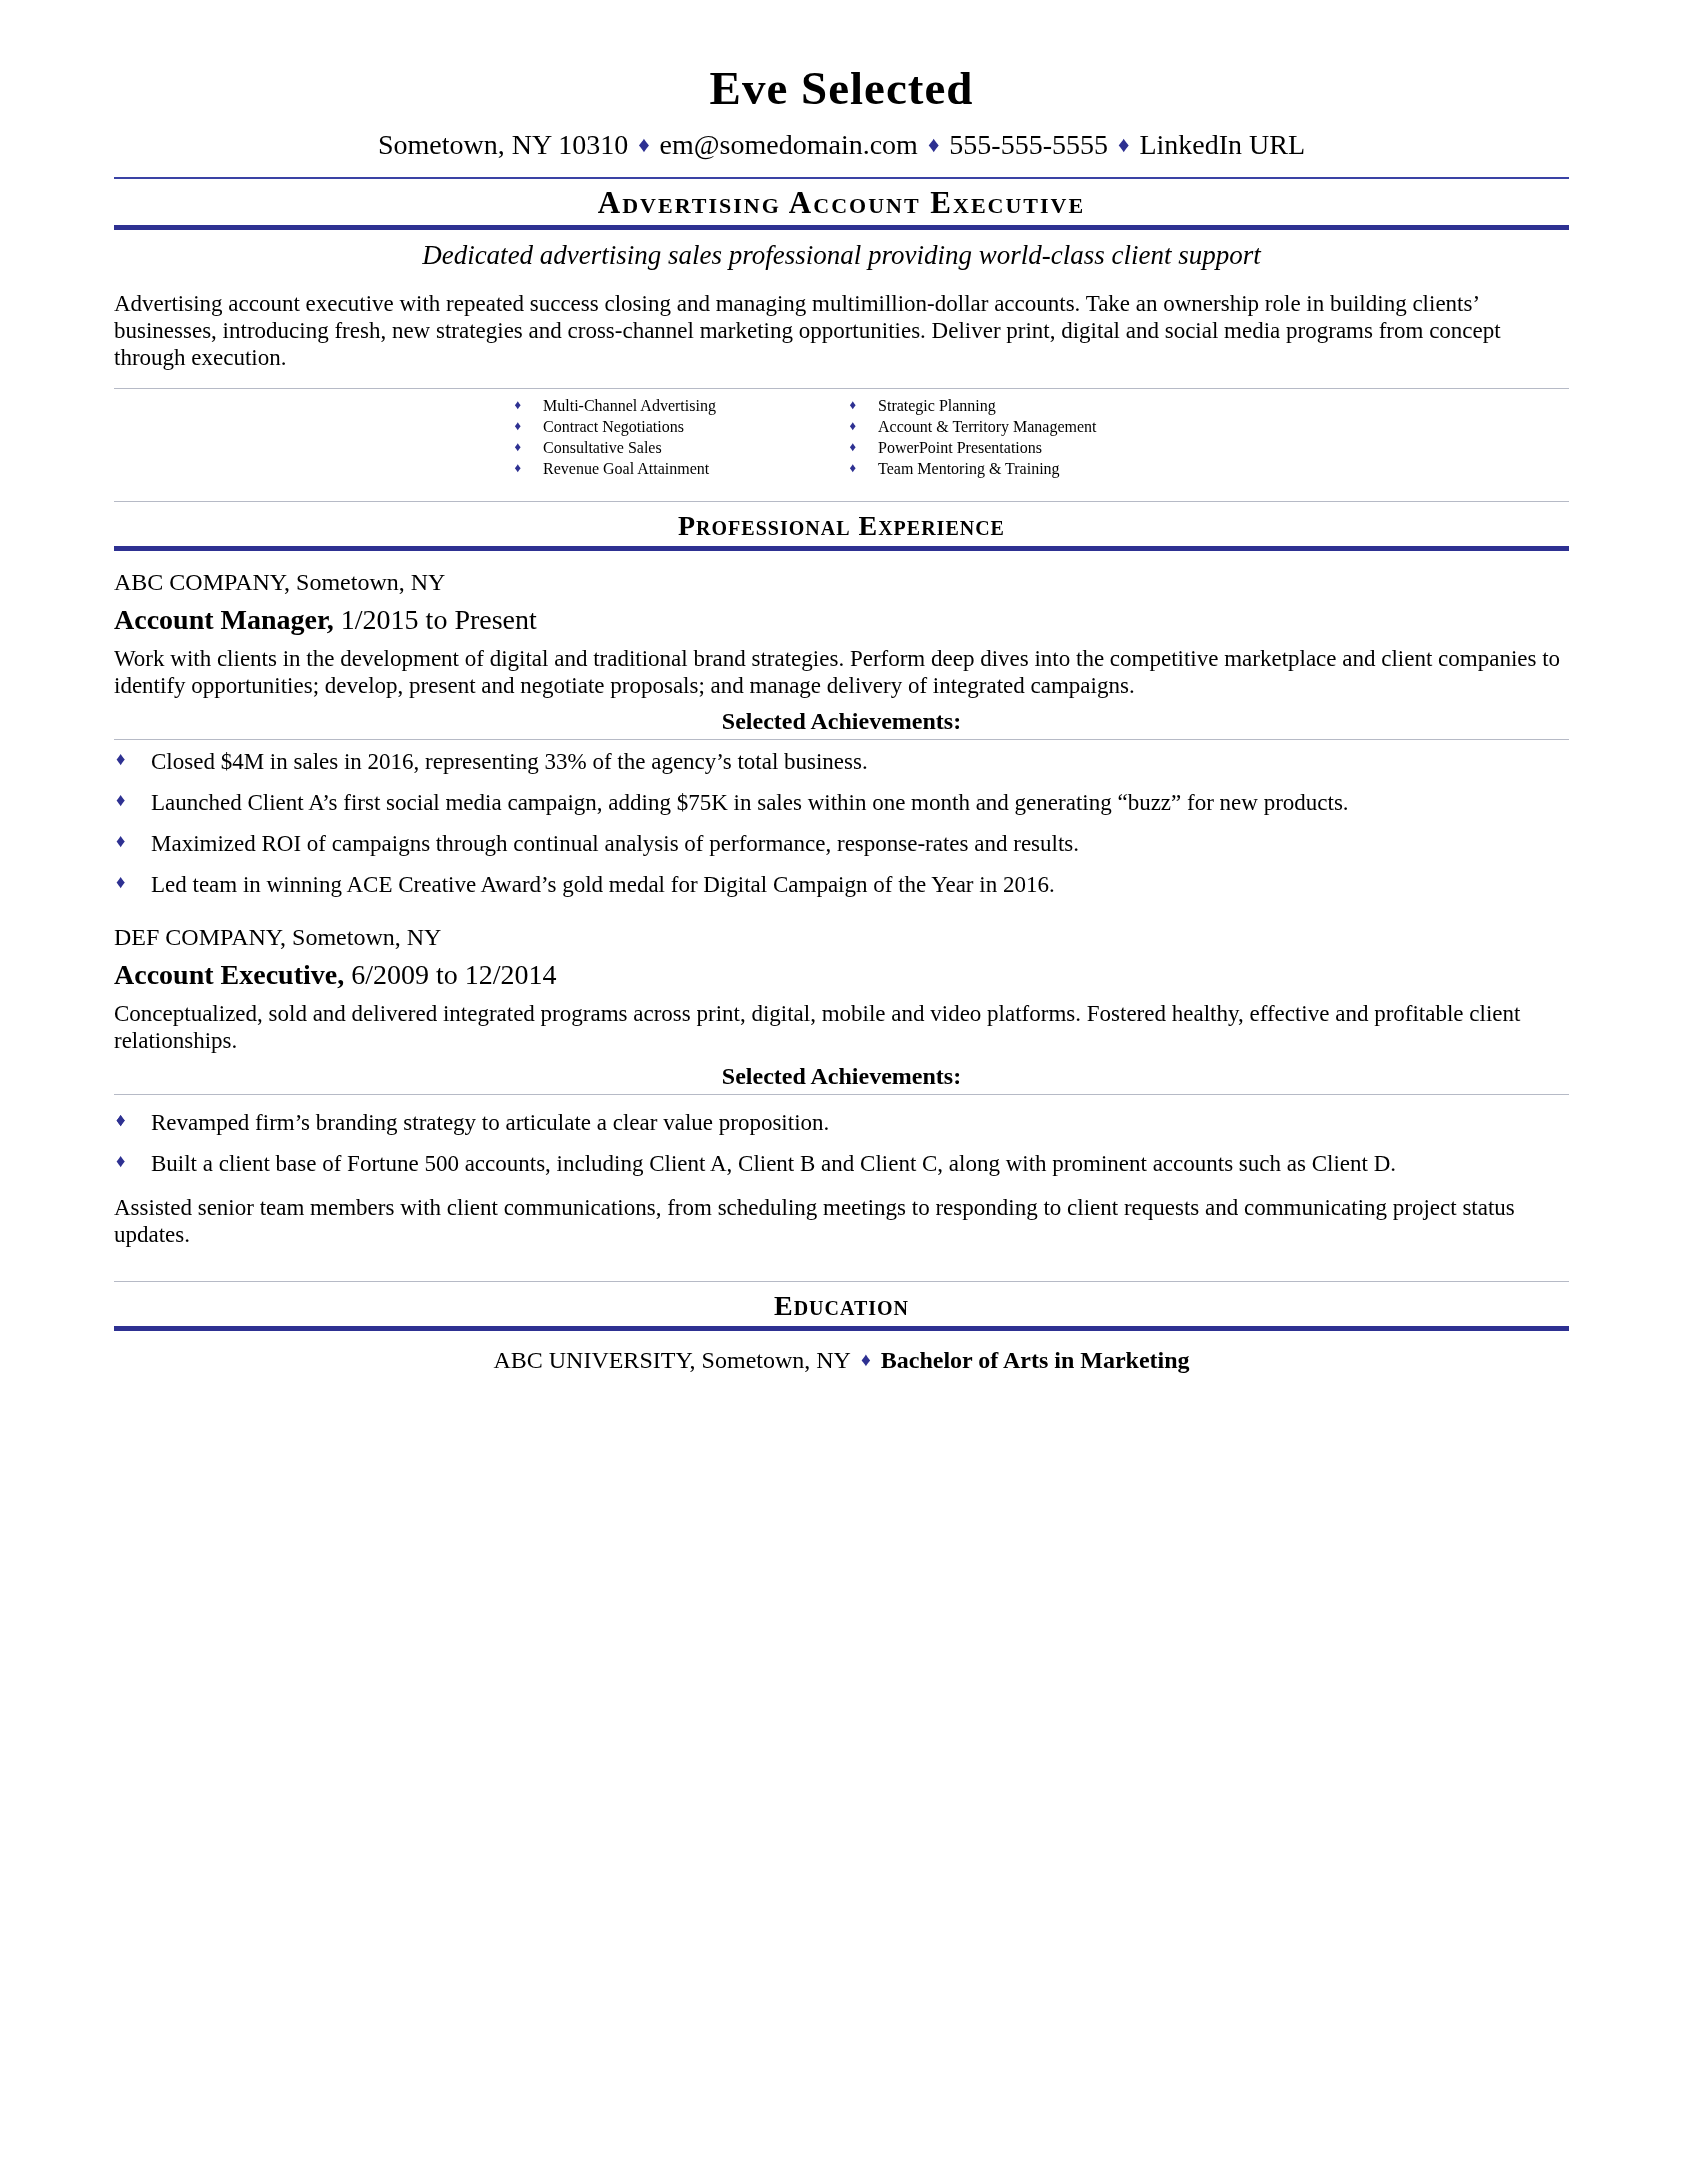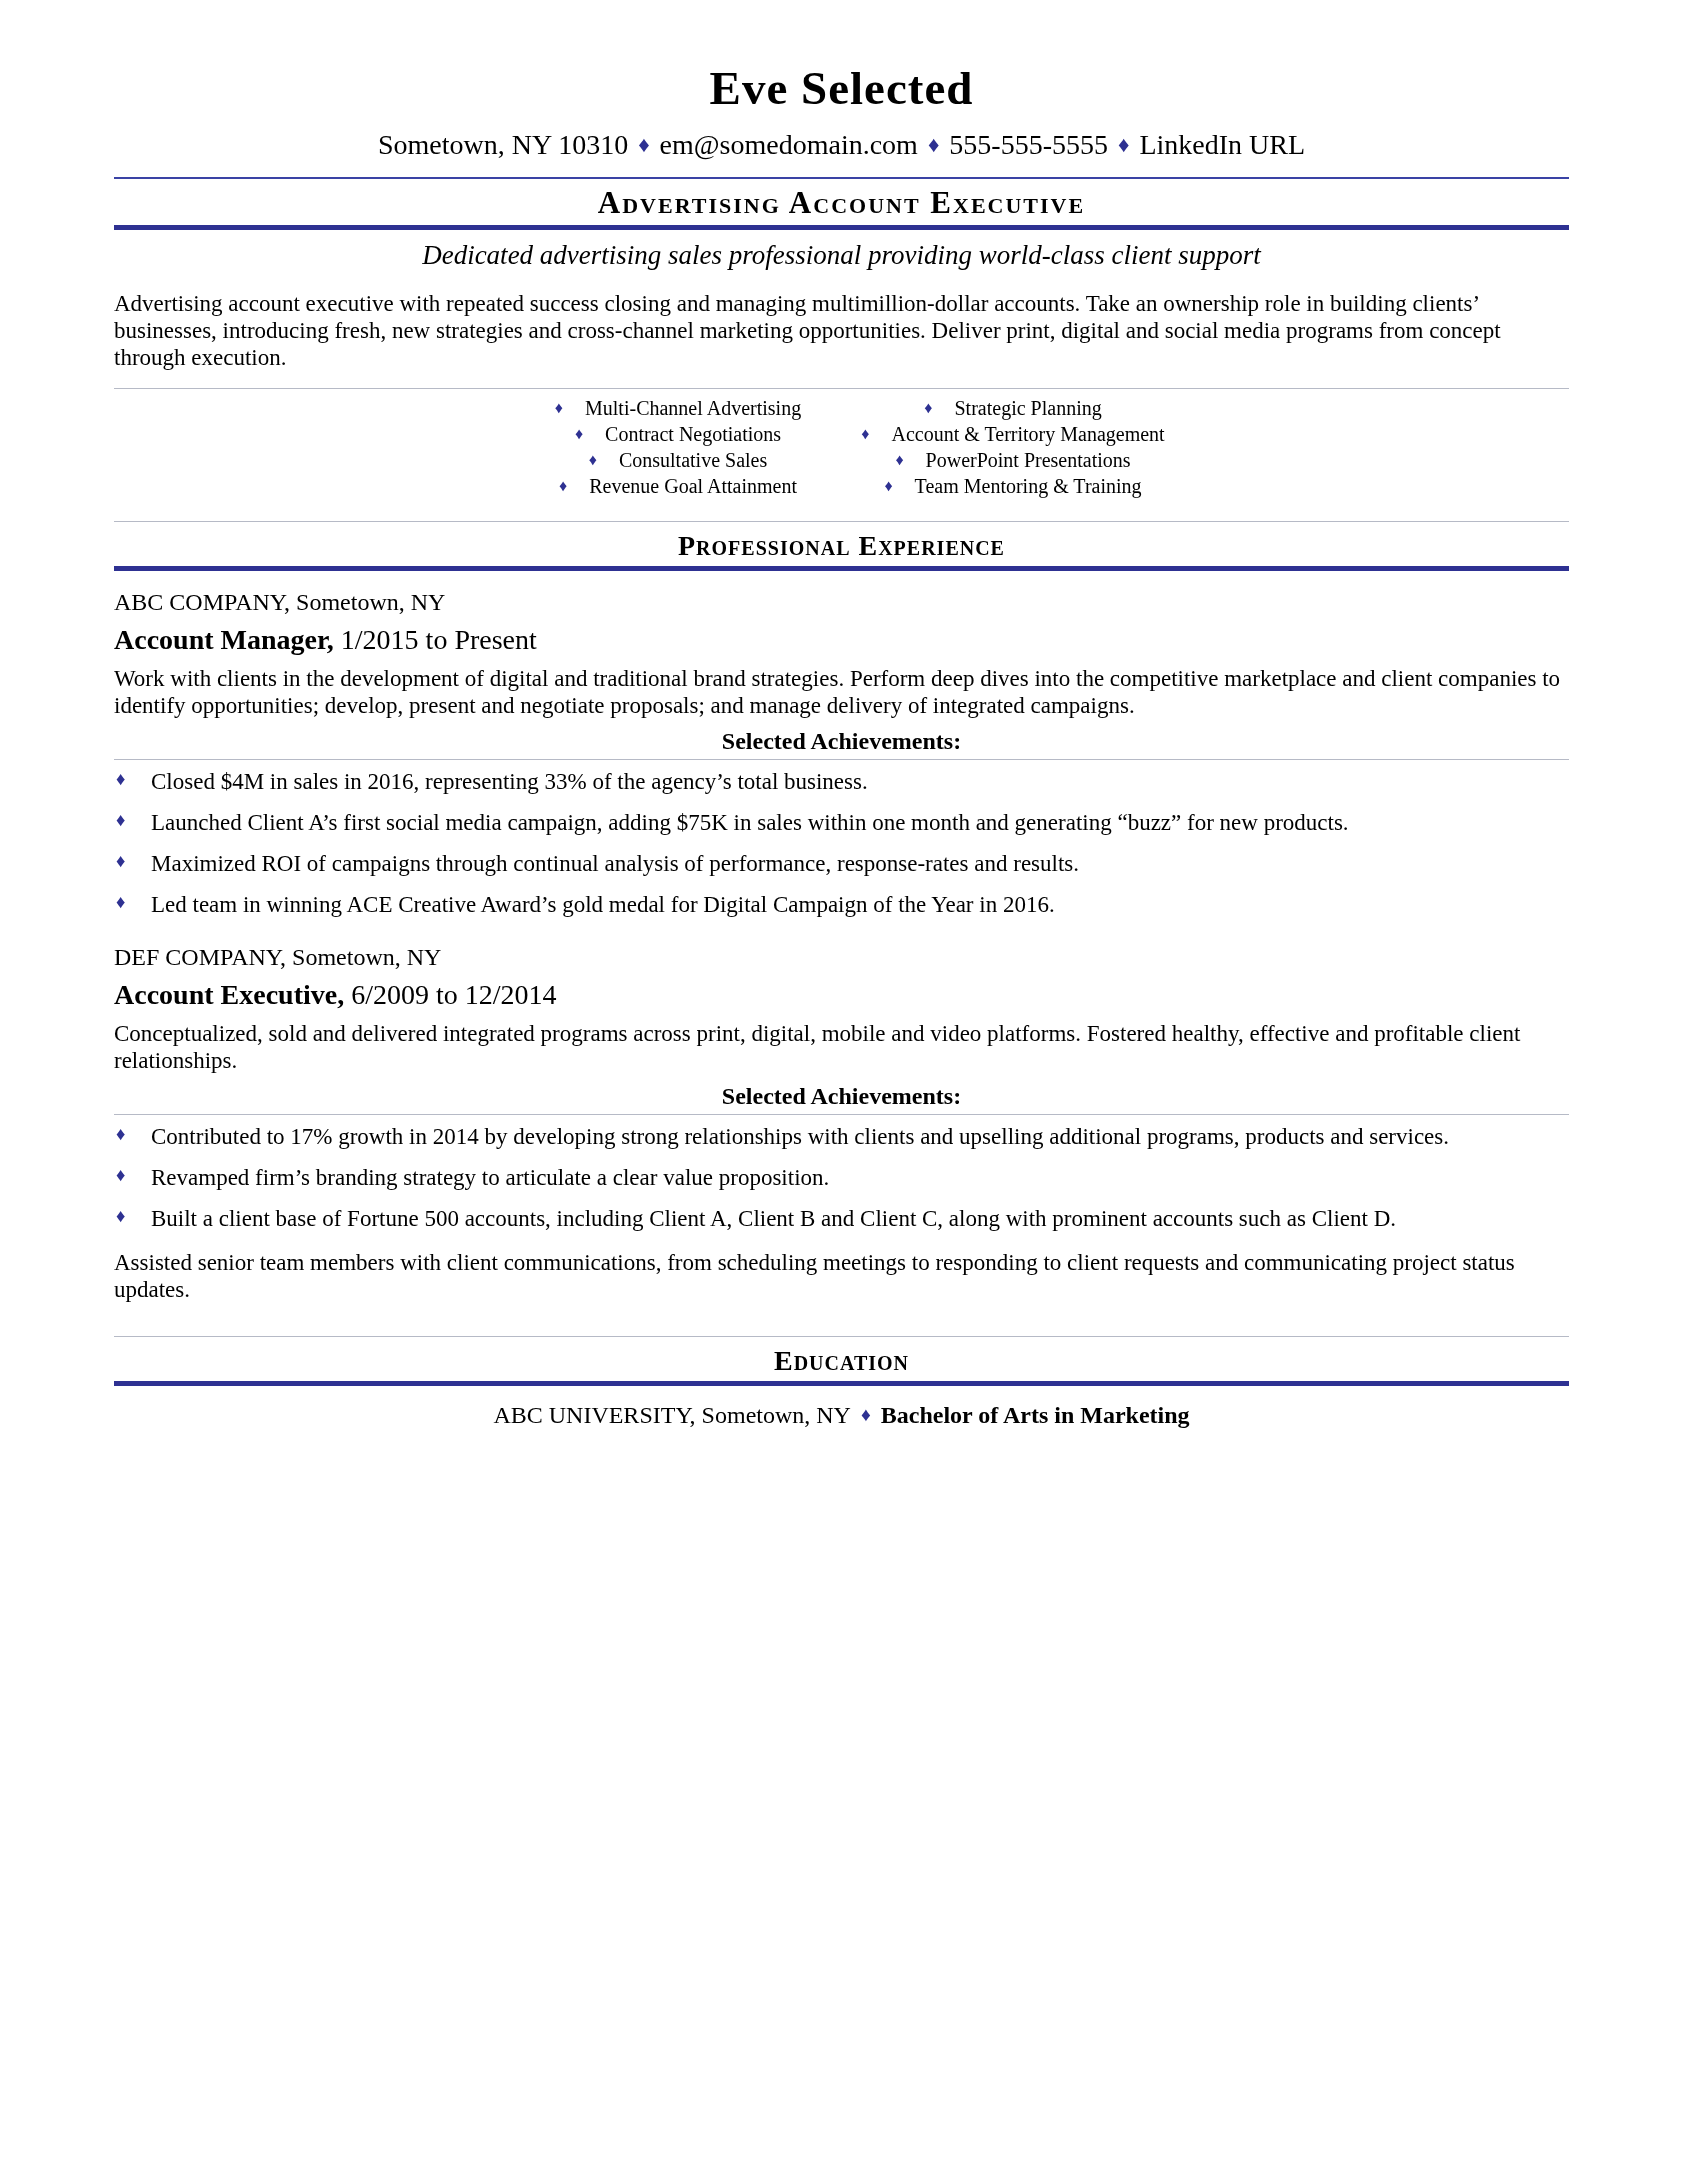--- a/index.html
+++ b/index.html
@@ -92,23 +92,22 @@
     justify-content: center;
     margin: 8px 0 20px 0;
   }
   .skills-col {
     list-style: none;
     margin: 0;
     padding: 0;
     width: 335px;
   }
   .skills-col li {
-    font-size: 20px;
+    font-size: 16px;
     margin: 0 0 3px 8px;
-    text-align: center;
   }
   .skills-col .dia {
     padding: 0 22px 0 0;
   }
 
   
   .section-heading {
     text-align: center;
     font-size: 28px;
     font-weight: bold;
@@ -223,21 +222,21 @@
 
   <div>
     <div class="company">DEF COMPANY, Sometown, NY</div>
     <div class="role-line">
       <span class="role">Account Executive,</span><span> 6/2009 to 12/2014</span>
     </div>
     <p class="job-desc">Conceptualized, sold and delivered integrated programs across print, digital, mobile and video platforms. Fostered healthy, effective and profitable client relationships.</p>
     <div class="center-heading">Selected Achievements:</div>
     <hr class="rule-thin">
     <ul class="achievements">
-      <li><span class="dia">♦</span><span>Contributed to 17% growth in 2014 by developing strong relationships with clients and upselling additional programs, products and services.</span></li>
+      <li><span class="dia">♦</span></li>
       <li><span class="dia">♦</span><span>Revamped firm’s branding strategy to articulate a clear value proposition.</span></li>
       <li><span class="dia">♦</span><span>Built a client base of Fortune 500 accounts, including Client A, Client B and Client C, along with prominent accounts such as Client D.</span></li>
     </ul>
   </div>
 
   <div>
     <p class="job-desc">Assisted senior team members with client communications, from scheduling meetings to responding to client requests and communicating project status updates.</p>
   </div>
 
   <div class="spacer-lg"></div>

